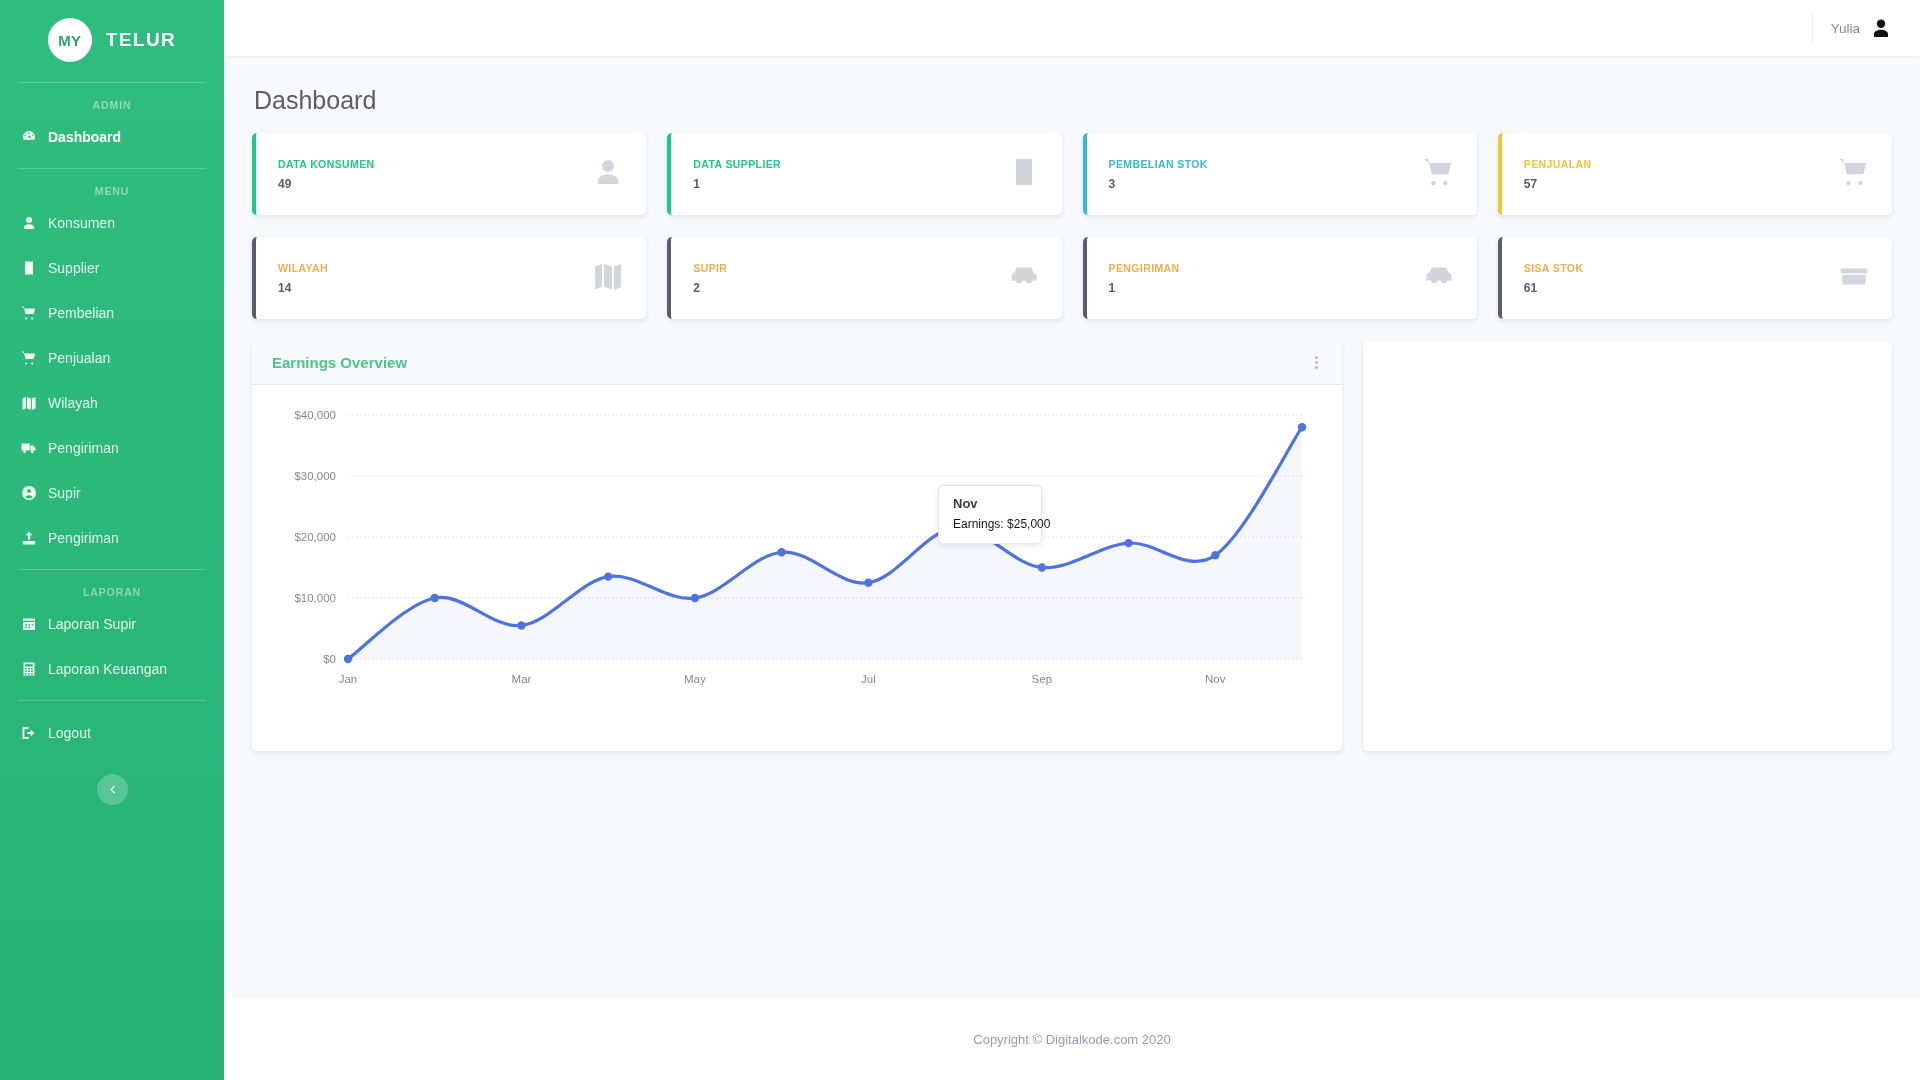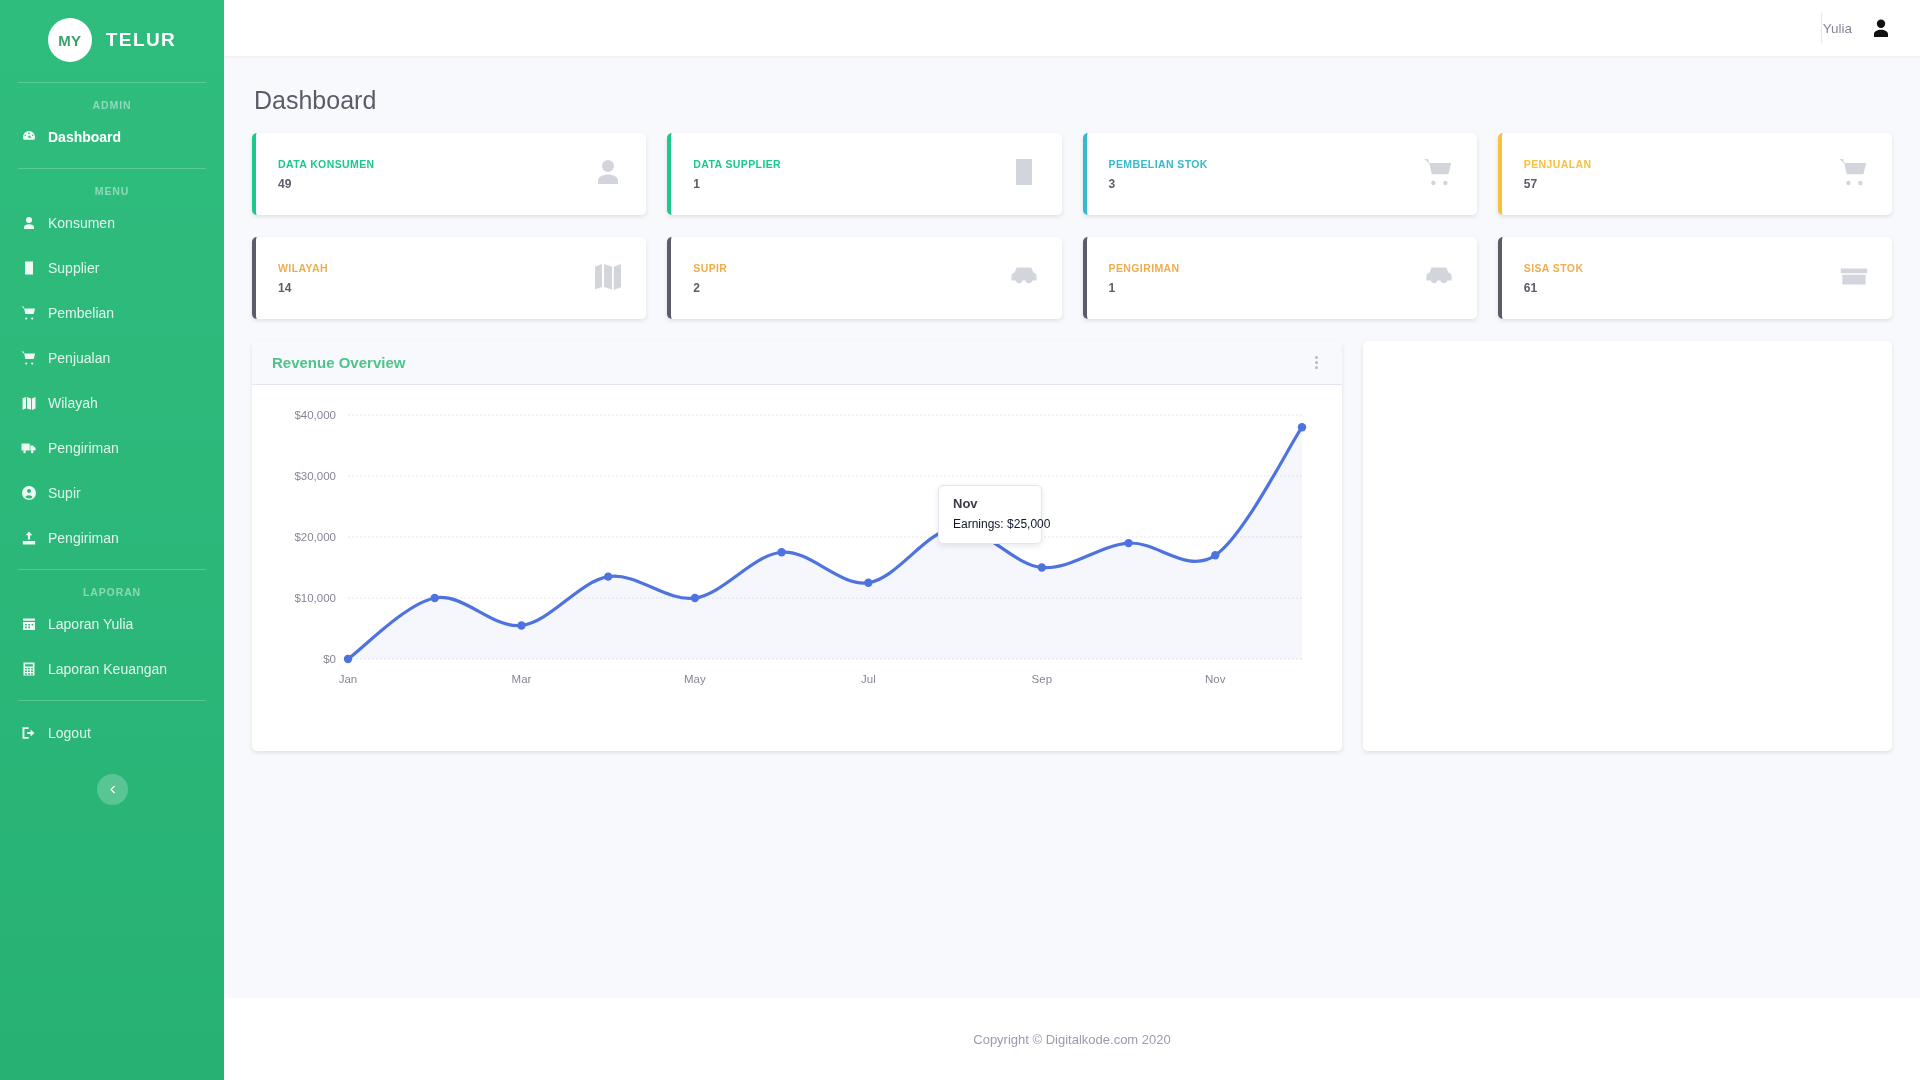--- a/index.html
+++ b/index.html
@@ -64,21 +64,21 @@
     cursor: pointer; color: #fff; font-size: 13px;
   }
 
   
   .main { flex: 1; display: flex; flex-direction: column; min-width: 0; background: #f8f9fc; }
   .topbar {
     height: 56px; background: #fff; display: flex; align-items: center;
     justify-content: flex-end; padding-right: 26px;
     box-shadow: 0 1px 2px rgba(58,59,69,.08);
   }
-  .topbar-user { display: flex; align-items: center; gap: 16px; padding-left: 1px; border-left: 1px solid #e3e6f0; height: 30px; }
+  .topbar-user { display: flex; align-items: center; gap: 8px; padding-left: 18px; border-left: 1px solid #e3e6f0; height: 30px; }
   .topbar-name { font-size: 13.5px; color: #858796; }
   .avatar {
     width: 26px; height: 26px; display:flex; align-items:center; justify-content:center;
   }
   .avatar svg { width: 24px; height: 24px; fill: #111; }
 
   .content { flex: 1; padding: 22px 28px 0 28px; }
   .page-title {
     font-size: 25px; color: #5a5c69; font-weight: 400;
     margin: 8px 0 18px 2px;
@@ -235,21 +235,21 @@
 
     <div class="side-divider"></div>
     <div class="side-heading">LAPORAN</div>
 
     <div class="nav-item">
       <span class="ic">
         <svg viewBox="0 0 16 16">
             <path d="M2 2.6h12v2.2H2zM2 5.9h12V14H2zm2.2 2v1.6h1.6V7.9zm3.2 0v1.6H9V7.9zm3.2 0v1.6h1.6V7.9zM4.2 10.6v1.6h1.6v-1.6zm3.2 0v1.6H9v-1.6z"></path>
           </svg>
       </span>
-      <span class="nav-label">Laporan Yulia</span>
+      <span class="nav-label">Laporan Supir</span>
     </div>
     <div class="nav-item">
       <span class="ic">
         <svg viewBox="0 0 16 16">
             <path d="M2.5 1.5h11v13h-11zm1.6 1.8v2.2h7.8V3.3zm0 3.6v1.4h1.8V6.9zm3 0v1.4h1.8V6.9zm3 0v1.4h1.8V6.9zm-6 2.7v1.4h1.8V9.6zm3 0v1.4h1.8V9.6zm3 0v1.4h1.8V9.6zm-6 2.7v1.4h1.8v-1.4zm3 0v1.4h1.8v-1.4zm3 0v1.4h1.8v-1.4z"></path>
           </svg>
       </span>
       <span class="nav-label">Laporan Keuangan</span>
     </div>
 
@@ -379,21 +379,21 @@
                 <path d="M1.4 4.2h13.2v2.4H1.4zM2.2 7.4h11.6v4.9H2.2zm4 0h3.6v1.9H6.2z"></path>
               </svg>
           </div>
         </div>
       </div>
 
       <div class="panels">
 
         <div class="panel panel-earnings">
           <div class="panel-head">
-            <span class="panel-title">Revenue Overview</span>
+            <span class="panel-title">Earnings Overview</span>
             <span class="kebab">
                 <i></i>
                 <i></i>
                 <i></i>
               </span>
           </div>
           <div class="panel-body">
             <div class="chart-wrap">
               <svg id="earnings-svg" width="1050" height="300" viewBox="0 0 1050 300">
                   <line x1="78" x2="1032" y1="258" y2="258" stroke="#e3e6f0" stroke-dasharray="2,2" stroke-width="1"></line>

